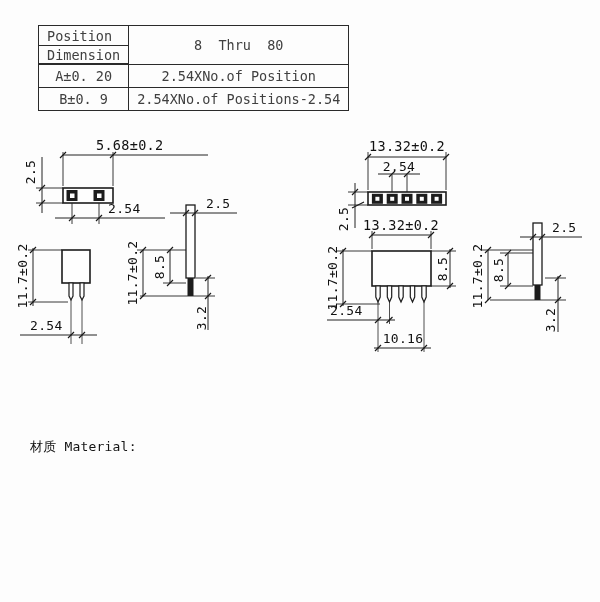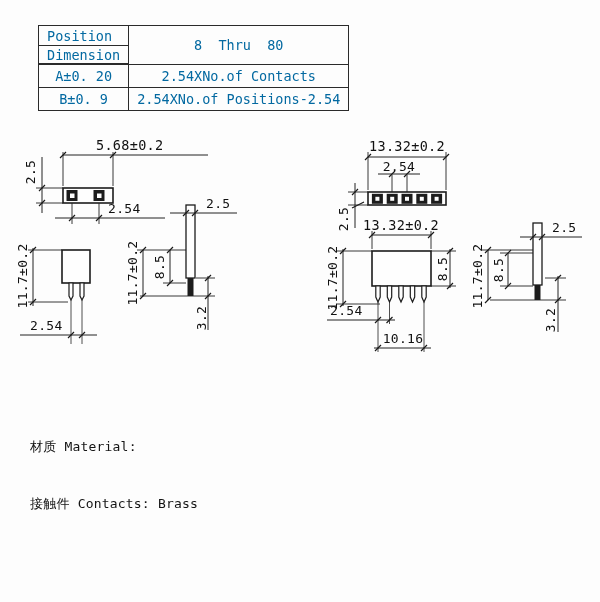--- a/index.html
+++ b/index.html
@@ -1,21 +1,21 @@
 <!DOCTYPE html>
 <html><head>
 <meta charset="utf-8">
 <style>
   html,body{margin:0;padding:0;}
   body{width:600px;height:602px;background:#fdfdfd;position:relative;overflow:hidden;
        font-family:"DejaVu Sans Mono", monospace;color:#141414;}
 
   
   .spec-table{position:absolute;left:38px;top:25px;border-collapse:collapse;
-              font:13.5px "DejaVu Sans Mono", monospace;color:#0369a1;}
+              font:13.5px "DejaVu Sans Mono", monospace;color:#404040;}
   .spec-table td{border:1.4px solid #2a2a2a;padding:0 8px;background:#fdfdfd;}
   .spec-table .c1{width:66px;}
   .spec-table .hcell{border-bottom-width:1px;height:19px;}
   .spec-table .hcell2{height:17px;border-bottom-width:2px;}
   .spec-table .range{text-align:center;white-space:pre;vertical-align:middle;}
   .spec-table .drow td{height:22px;white-space:pre;text-align:center;}
 
   
   svg{position:absolute;left:0;top:0;}
   .body{fill:#fefefe;stroke:#1c1c1c;stroke-width:1.6;}
@@ -42,21 +42,21 @@
   <tbody>
       <tr>
     <td class="c1 hcell">Position</td>
     <td class="range" rowspan="2">8  Thru  80</td>
   </tr>
   <tr>
     <td class="c1 hcell2">Dimension</td>
   </tr>
   <tr class="drow">
     <td class="c1">A±0. 20</td>
-    <td>2.54XNo.of Contacts</td>
+    <td>2.54XNo.of Position</td>
   </tr>
   <tr class="drow">
     <td class="c1">B±0. 9</td>
     <td>2.54XNo.of Positions-2.54</td>
   </tr>
 </tbody>
   </table>
 
 <svg width="600" height="602" viewBox="0 0 600 602">
 
@@ -207,21 +207,20 @@
 
     <path class="xl" d="M545 278 H566"></path>
     <path class="dl" d="M558 276 V332"></path>
     <path class="tk" d="M555 281 L561 275 M555 303 L561 297"></path>
     <text transform="rotate(-90 551 320)" x="551" y="324" text-anchor="middle">3.2</text>
   </g>
 </svg>
 
 <div class="specs">
   <div>材质 Material:</div>
-  <div>接触件 Contacts: Brass</div>
   
   
   
   
   
   
   
 </div>
 
 </body></html>

